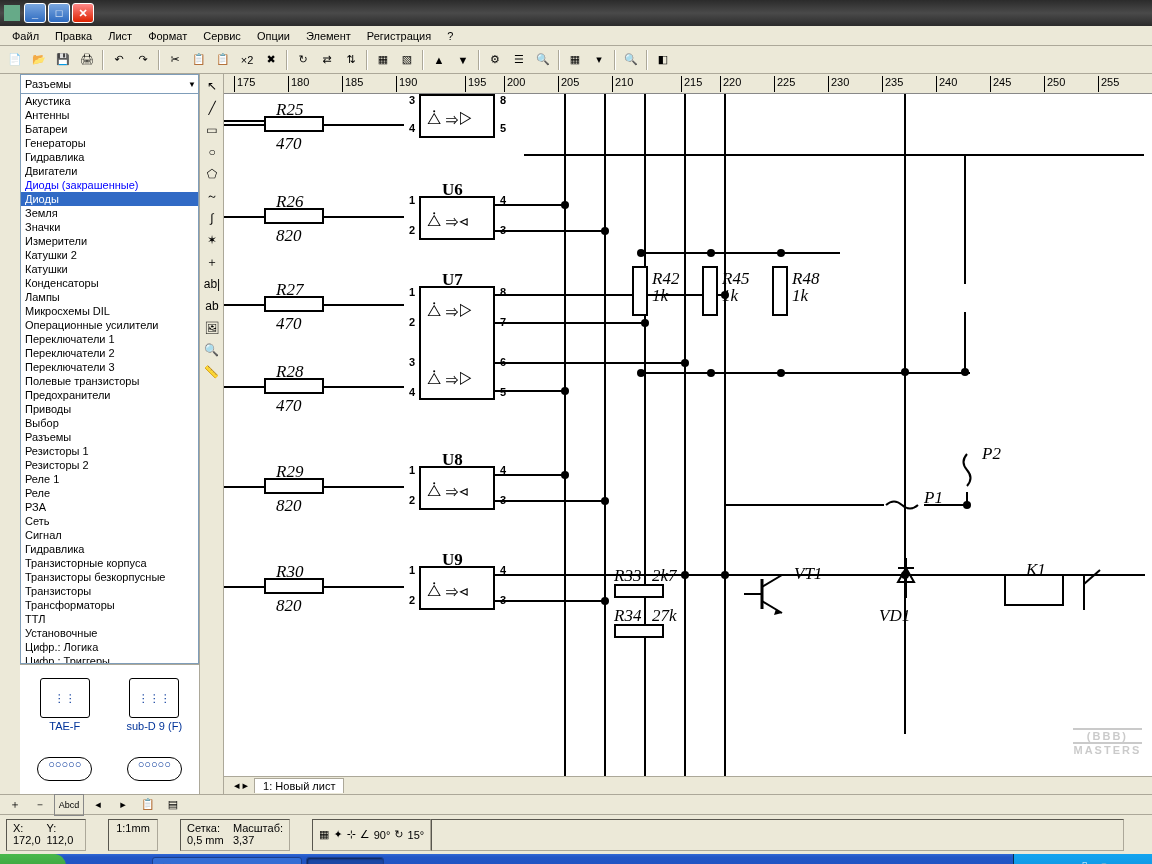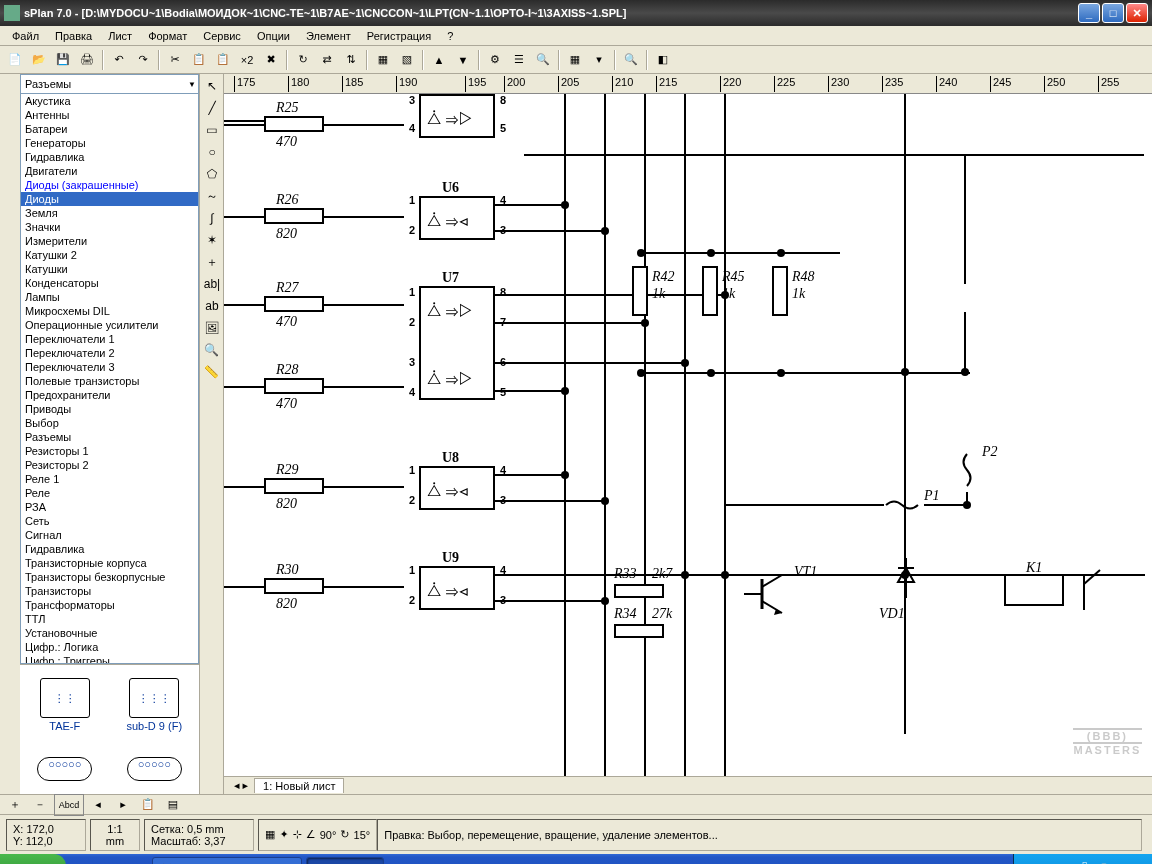--- a/index.html
+++ b/index.html
@@ -50,52 +50,51 @@
 .canvas-body { flex: 1; display: flex; }
 .ruler-v { width: 20px; background: #ece9d8; border-right: 1px solid #888; position: relative; font-size: 9px; }
 .ruler-v .tick { position: absolute; left: 2px; border-top: 1px solid #000; width: 16px; padding-top: 1px; }
 .canvas { flex: 1; position: relative; background: #fff; overflow: hidden; }
 
 
 .wire { position: absolute; background: #000; }
 .dot { position: absolute; width: 8px; height: 8px; background: #000; border-radius: 50%; transform: translate(-50%, -50%); }
 .resistor { position: absolute; }
 .resistor .body { width: 60px; height: 16px; border: 2px solid #000; background: #fff; }
-.label { position: absolute; font-style: italic; font-size: 14px; font-family: 'Times New Roman', serif; }
+.label { position: absolute; font-style: italic; font-size: 17px; font-family: 'Times New Roman', serif; }
 .ic-box { position: absolute; border: 2px solid #000; background: #fff; }
 .pin-num { position: absolute; font-size: 11px; font-weight: bold; }
 .small-res { position: absolute; width: 16px; height: 50px; border: 2px solid #000; background: #fff; }
 .h-res { position: absolute; width: 50px; height: 14px; border: 2px solid #000; background: #fff; }
 .watermark { position: absolute; right: 10px; bottom: 20px; font-size: 20px; color: rgba(80,80,80,0.3); font-weight: bold; text-align: center; font-family: serif; letter-spacing: 2px; }
 
 
 .tab-bar { height: 18px; background: #ece9d8; border-top: 1px solid #aca899; display: flex; align-items: center; padding-left: 10px; font-size: 10px; }
 .tab { padding: 1px 8px; border: 1px solid #aca899; border-bottom: none; background: #fff; }
 
 
 .status { height: 40px; background: #ece9d8; border-top: 1px solid #aca899; display: flex; align-items: center; padding: 2px 6px; font-size: 10px; }
-.status-cell { border: 1px inset #aca899; padding: 2px 6px; margin-right: 4px; height: 32px; display: flex; flex-direction: column; justify-content: center; }
+.status-cell { border: 1px inset #aca899; padding: 2px 6px; margin-right: 22px; height: 32px; display: flex; justify-content: center; }
 .status-tools { display: flex; gap: 4px; align-items: center; border: 1px inset #aca899; padding: 2px 6px; height: 32px; }
 
 
 .taskbar { height: 30px; background: linear-gradient(to bottom, #3168d5, #2256c5 10%, #1d4fc0 90%, #1843a5); display: flex; align-items: center; color: #fff; }
 .start-btn { height: 30px; padding: 0 18px 0 10px; background: linear-gradient(to bottom, #49b84c, #2e8e31); border-radius: 0 12px 12px 0; display: flex; align-items: center; font-weight: bold; font-style: italic; font-size: 14px; }
 .task-item { height: 24px; padding: 0 8px; margin: 0 2px; background: rgba(60,120,220,0.7); border: 1px solid #1a3f8f; border-radius: 3px; display: flex; align-items: center; max-width: 150px; overflow: hidden; white-space: nowrap; font-size: 11px; }
 .task-item.active { background: #1b47a5; box-shadow: inset 1px 1px 2px rgba(0,0,0,0.5); }
 .tray { margin-left: auto; height: 30px; background: linear-gradient(to bottom, #14a5f0, #0d87d6); display: flex; align-items: center; padding: 0 8px; gap: 6px; border-left: 1px solid #092e51; }
 
 
 .bottom-btns { height: 20px; background: #ece9d8; display: flex; align-items: center; padding: 0 4px; gap: 3px; border-top: 1px solid #aca899; }
 </style>
 </head>
 <body>
 
 <div class="titlebar">
   <div class="title-icon"></div>
-  <div class="title-text">sPlan 7.0 - [D:\MYDOCU~1\Bodia\МОИДОК~1\CNC-ТЕ~1\B7AE~1\CNCCON~1\LPT(CN~1.1\OPTO-I~1\3AXISS~1.SPL]</div>
   <div class="win-btns">
     <div class="win-btn min">_</div>
     <div class="win-btn max">□</div>
     <div class="win-btn close">✕</div>
   </div>
 </div>
 
 <div class="menubar">
   <span>Файл</span>
   <span>Правка</span>
@@ -234,21 +233,21 @@
   <div class="canvas-wrap">
     <div class="ruler-h" id="ruler-h">
         <span class="tick" style="left: 10px;">175</span>
         <span class="tick" style="left: 64px;">180</span>
         <span class="tick" style="left: 118px;">185</span>
         <span class="tick" style="left: 172px;">190</span>
         <span class="tick" style="left: 241px;">195</span>
         <span class="tick" style="left: 280px;">200</span>
         <span class="tick" style="left: 334px;">205</span>
         <span class="tick" style="left: 388px;">210</span>
-        <span class="tick" style="left: 432px;">215</span>
+        <span class="tick" style="left: 457px;">215</span>
         <span class="tick" style="left: 496px;">220</span>
         <span class="tick" style="left: 550px;">225</span>
         <span class="tick" style="left: 604px;">230</span>
         <span class="tick" style="left: 658px;">235</span>
         <span class="tick" style="left: 712px;">240</span>
         <span class="tick" style="left: 766px;">245</span>
         <span class="tick" style="left: 820px;">250</span>
         <span class="tick" style="left: 874px;">255</span>
       </div>
     <div class="canvas-body">
@@ -490,21 +489,20 @@
   <div class="status-tools">
     <span>▦</span>
     <span>✦</span>
     <span>⊹</span>
     <span>∠</span>
       <span>90°</span>
     <span>↻</span>
       <span>15°</span>
   </div>
   <div class="status-cell" style="flex:1">
-    <div>Правка: Выбор, перемещение, вращение, удаление элементов...</div>
   </div>
 </div>
 
 <div class="taskbar">
   <div class="start-btn">
     <span style="margin-right:4px">⊞</span>
       <span>пуск</span>
   </div>
   <div style="width:6px"></div>
   <div style="display:flex; gap:2px; padding:0 4px">

